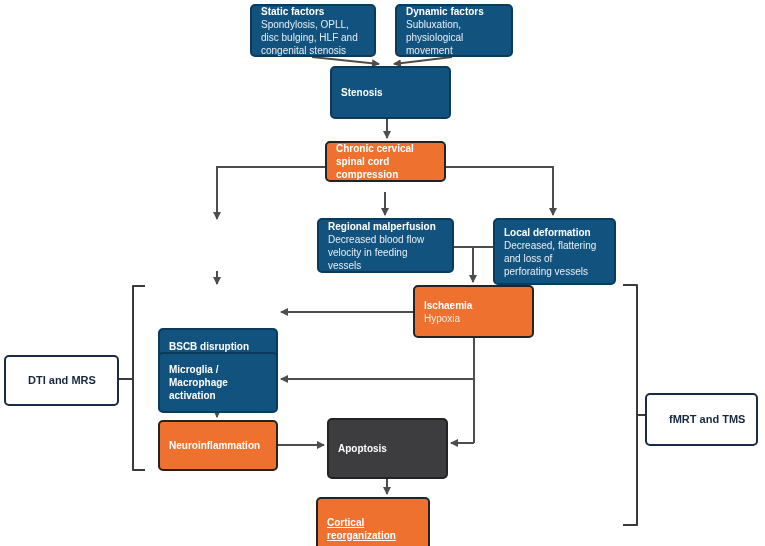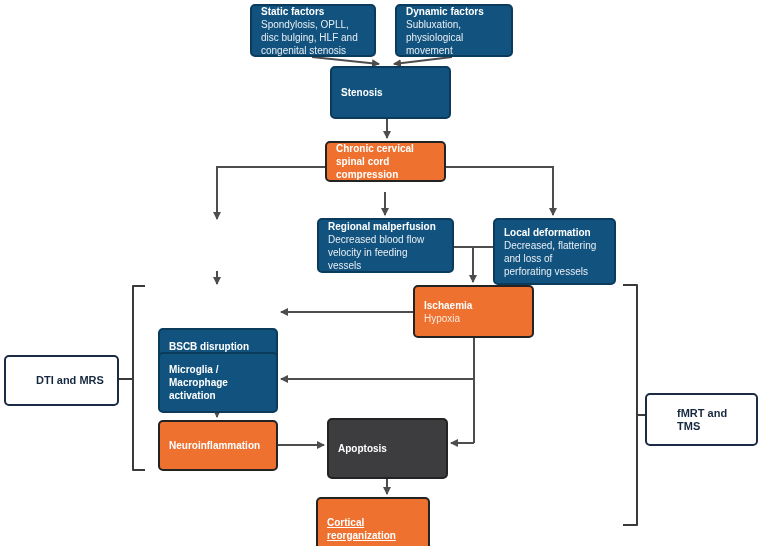--- a/index.html
+++ b/index.html
@@ -13,21 +13,21 @@
     padding:5px 9px;display:flex;flex-direction:column;justify-content:center;
   }
   .node .t{font-weight:bold;font-size:10px;line-height:13px;white-space:pre-line;}
   .node .b{font-size:10px;line-height:13px;white-space:pre-line;}
   .blue{background:#11537e;color:#ffffff;border:2px solid #0a3a5c;}
   .blue .b{color:#e8eef4;}
   .orange{background:#ee7130;color:#ffffff;border:2px solid #232323;}
   .orange .b{color:#fdeade;}
   .gray{background:#3d3d3f;color:#ffffff;border:2px solid #232323;}
   .gray .b{color:#ececec;}
-  .white{background:#ffffff;color:#16283f;border:2px solid #1b2b45;padding-left:30px;}
+  .white{background:#ffffff;color:#16283f;border:2px solid #1b2b45;padding-left:22px;}
   .white .t{font-size:11px;}
 
   #n-static{left:250px;top:4px;width:126px;height:53px;}
   #n-dynamic{left:395px;top:4px;width:118px;height:53px;}
   #n-stenosis{left:330px;top:66px;width:121px;height:53px;}
   #n-chronic{left:325px;top:141px;width:121px;height:41px;}
   #n-endothelial{left:158px;top:222px;width:120px;height:49px;}
   #n-regional{left:317px;top:218px;width:137px;height:55px;}
   #n-local{left:493px;top:218px;width:123px;height:67px;}
   #n-bscb{left:158px;top:287px;width:120px;height:36px;margin-top:41px;}

